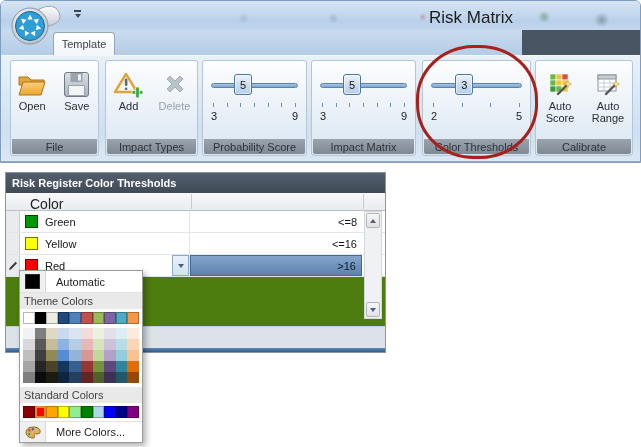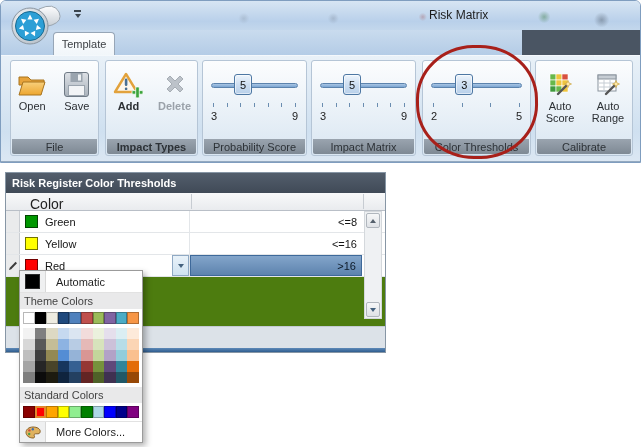--- a/index.html
+++ b/index.html
@@ -11,21 +11,21 @@
     border:1px solid #7f9dbf; border-radius:6px 6px 0 0; overflow:hidden; }
   .titlebar { position:absolute; left:0; top:0; right:0; height:29px;
     background:linear-gradient(#d7e5f3,#b9d0ea 70%,#c3d7ec); }
   .titlebar::before { content:""; position:absolute; inset:0;
     background:
       radial-gradient(circle 9px at 85% 55%, rgba(62,125,72,.45), transparent 70%),
       radial-gradient(circle 11px at 94% 65%, rgba(45,55,66,.35), transparent 70%),
       radial-gradient(circle 6px at 66% 55%, rgba(160,70,70,.32), transparent 70%),
       radial-gradient(circle 8px at 52% 60%, rgba(105,115,130,.28), transparent 70%),
       radial-gradient(circle 8px at 38% 60%, rgba(120,130,142,.25), transparent 70%); }
-  .win-title { position:absolute; left:428px; top:7px; font-size:12px; color:#1d1d1d; }
+  .win-title { position:absolute; left:428px; top:7px; font-size:17px; color:#1d1d1d; }
   .appbtn { position:absolute; left:8px; top:2px; width:56px; height:46px; z-index:6; cursor:pointer; }
   .qat-dd { position:absolute; left:72px; top:9px; width:9px; height:10px; z-index:6; }
   .qat-dd .bar { width:7px; height:1.5px; background:#3c4650; margin:0 auto; }
   .qat-dd .tri { width:0; height:0; margin:2px auto 0; border-left:3.5px solid transparent;
     border-right:3.5px solid transparent; border-top:4px solid #3c4650; }
 
   .tabrow { position:absolute; left:0; top:29px; right:0; height:25px;
     background:linear-gradient(#c9dbee,#b4cce6); }
   .dark-corner { position:absolute; right:0; top:0; width:118px; height:25px; background:#4a5563; }
   .tab { position:absolute; left:52px; top:2px; width:62px; height:23px;
@@ -34,21 +34,21 @@
     display:flex; align-items:center; justify-content:center; cursor:pointer; }
 
   .ribbon-body { position:absolute; left:0; top:54px; right:0; height:108px;
     background:linear-gradient(#e9f1f8,#cfe0f0 72%,#dbe7f3);
     border-top:1px solid #f4f8fc; border-bottom:2px solid #94a9bf; }
   .group { position:absolute; top:4px; height:96px; border:1px solid #b5c5d6; border-radius:3px;
     background:linear-gradient(#fcfdfe,#e8f0f7 58%,#d9e6f2); }
   .glabel { position:absolute; left:1px; right:1px; bottom:1px; height:15px;
     background:linear-gradient(#9aa4af,#7e8994); border-radius:0 0 2px 2px;
     color:#2d3237; font-size:11px; display:flex; align-items:center; justify-content:center; }
-  .g-file { left:9px; width:89px; } .g-impact-types { left:104px; width:93px;font-weight:bold; }
+  .g-file { left:9px; width:89px; } .g-impact-types { left:104px; width:93px; }
   .g-prob { left:201px; width:105px; } .g-impact-ranges { left:310px; width:105px; }
   .g-thresholds { left:421px; width:109px; } .g-calibrate { left:534px; width:98px; }
 
   .btnrow { position:absolute; left:0; right:0; top:4px; display:flex; justify-content:center; gap:2px; }
   .rbtn { width:44px; display:flex; flex-direction:column; align-items:center; padding-top:3px;
     font-size:11px; color:#2b2f33; cursor:pointer; border-radius:3px; }
   .rbtn .ric { height:32px; display:flex; align-items:center; justify-content:center; }
   .rbtn.disabled { color:#9aa1a9; cursor:default; }
   .rbtn .lbl2 { text-align:center; line-height:12px; }
 

